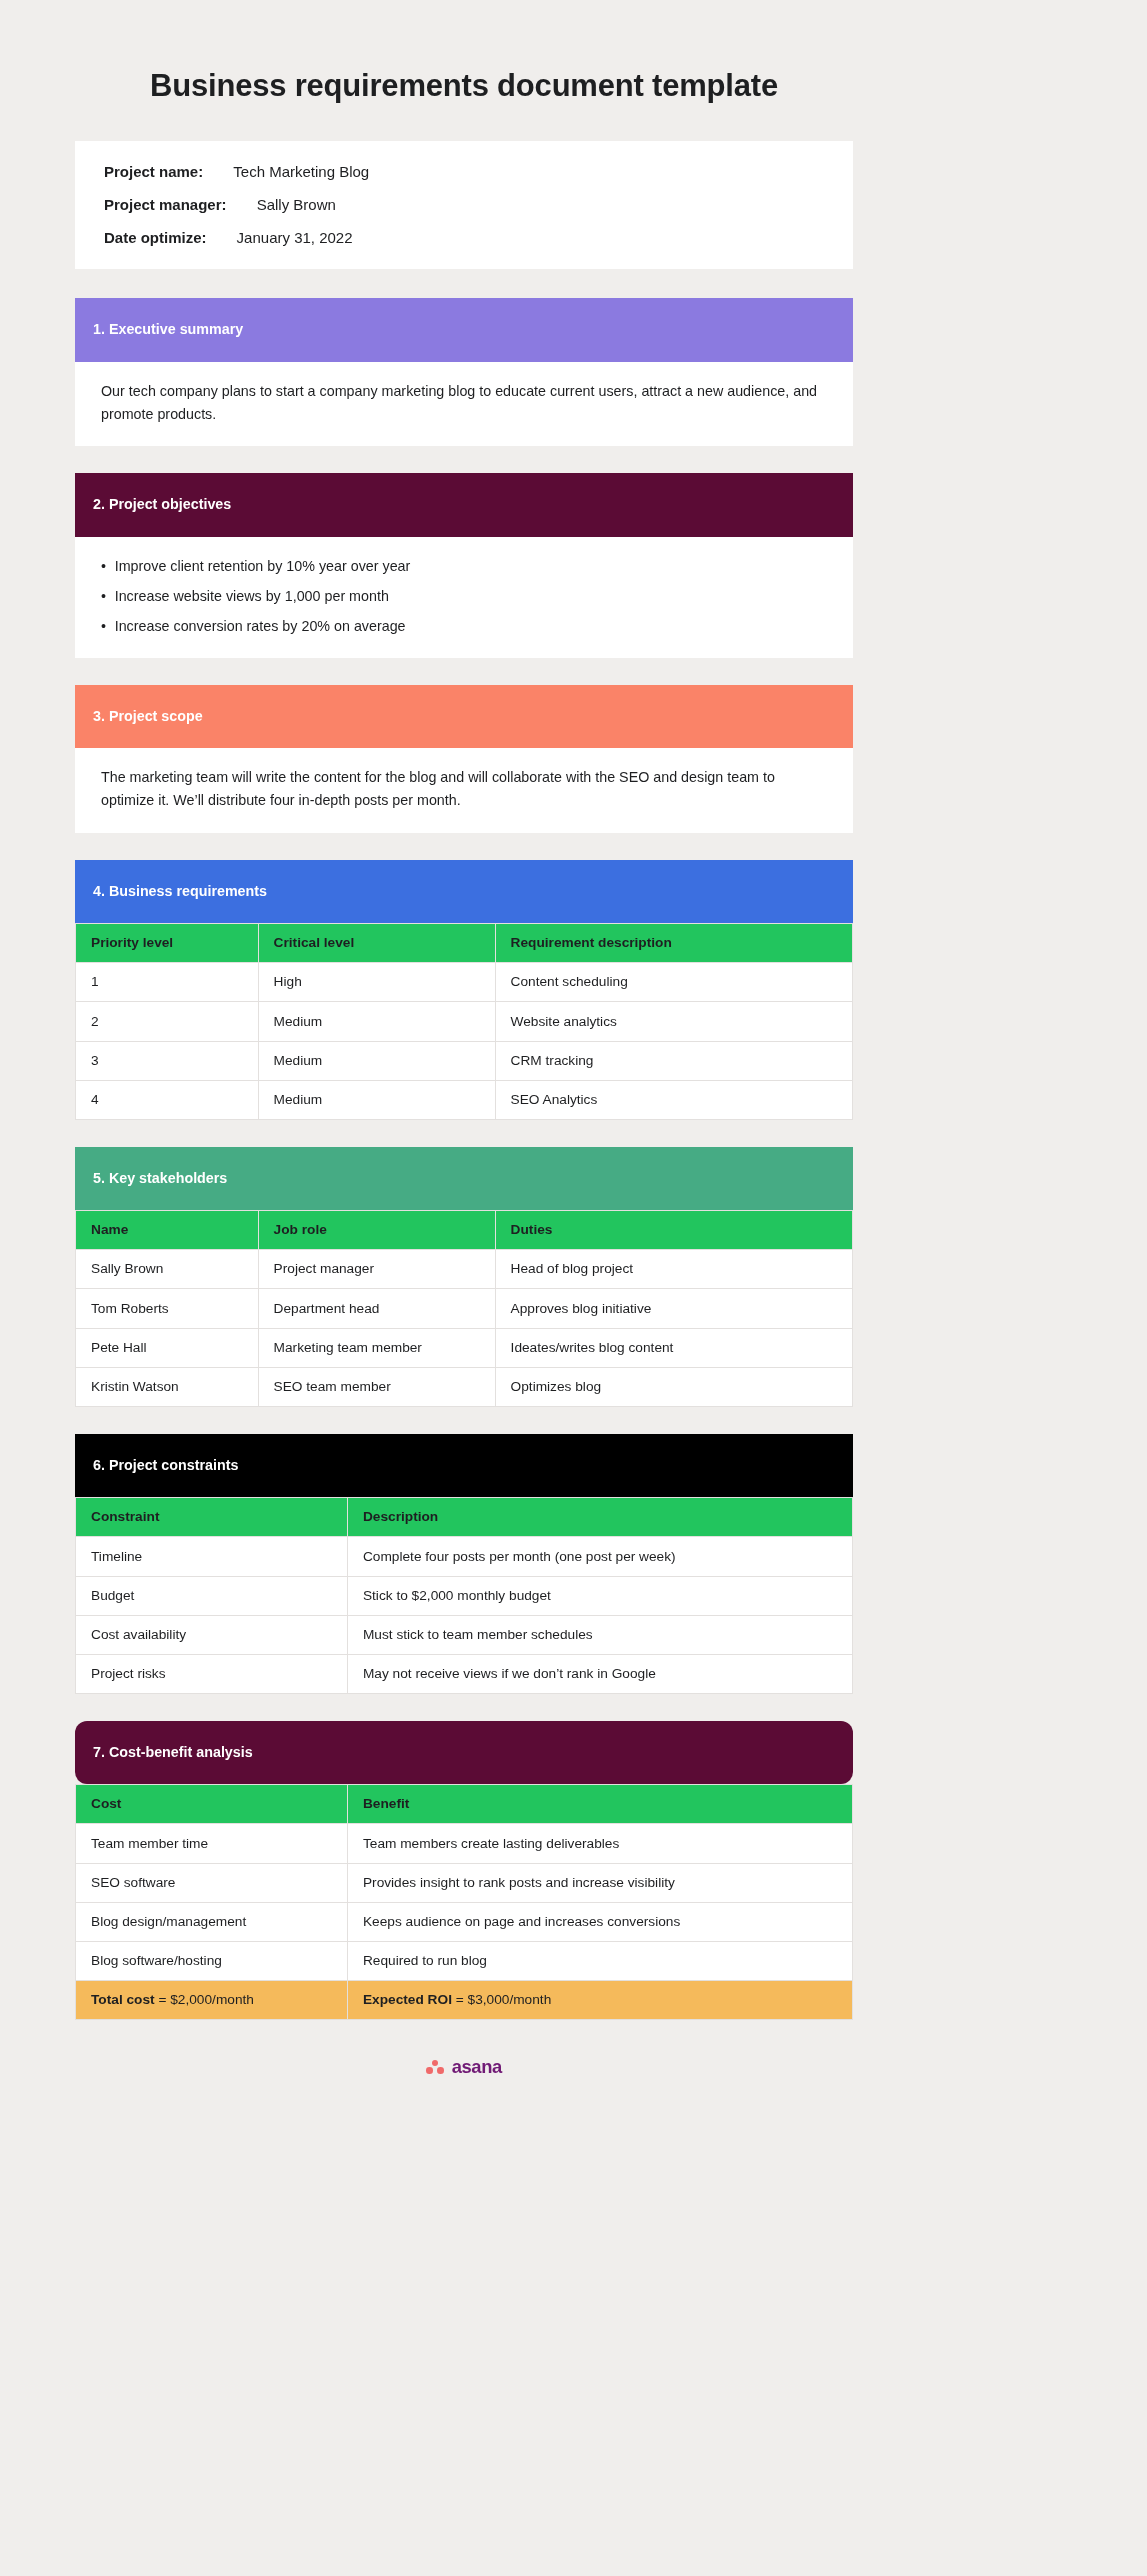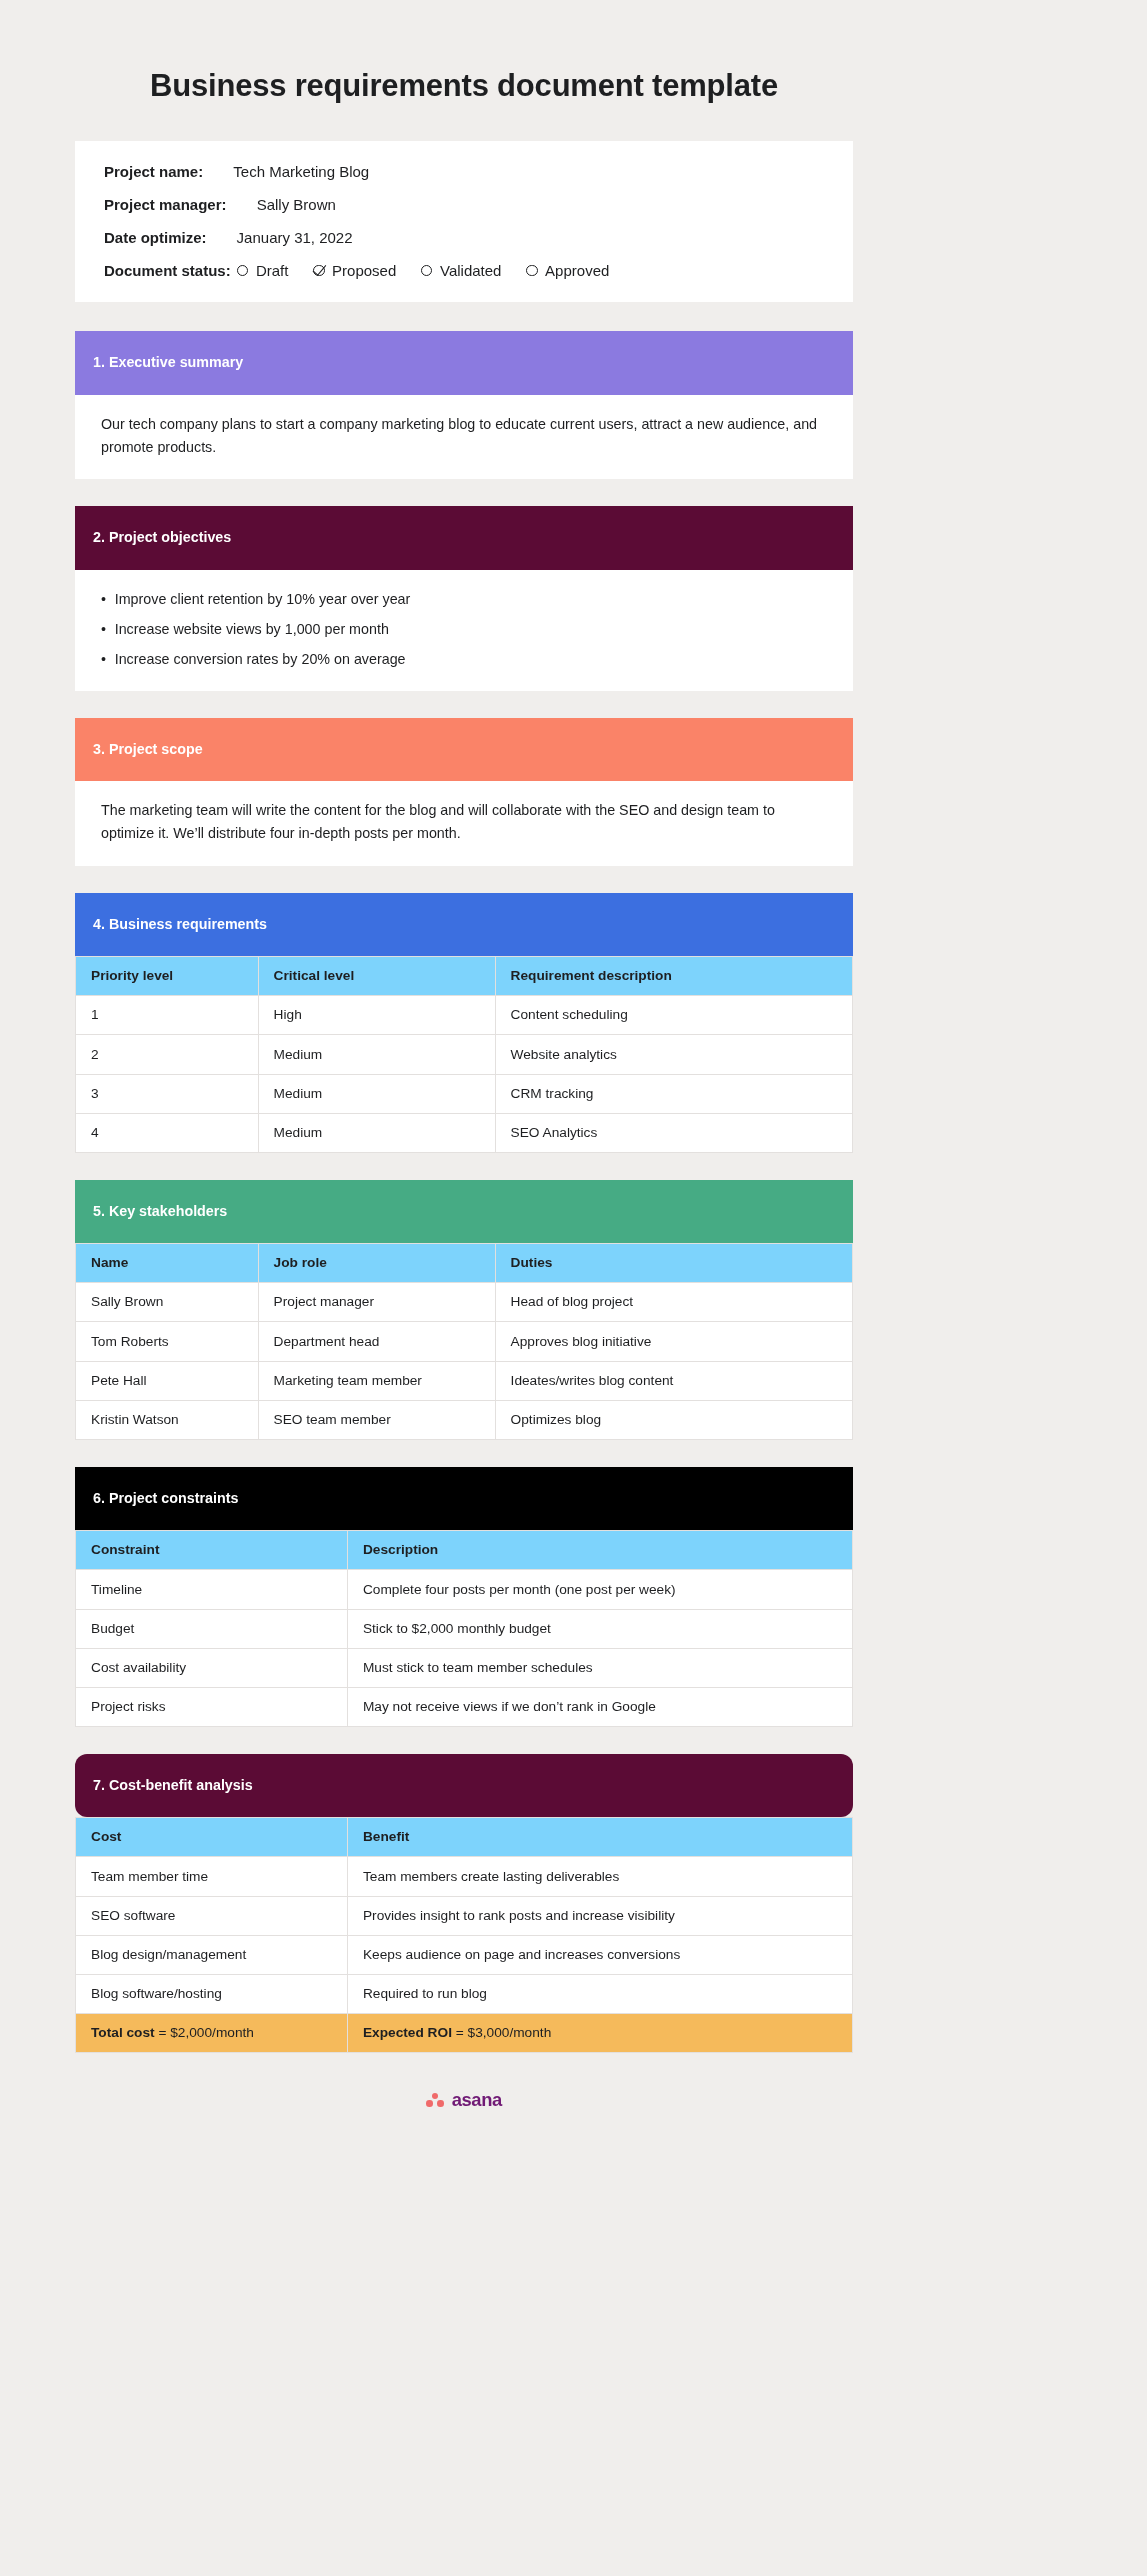--- a/index.html
+++ b/index.html
@@ -129,21 +129,21 @@
   th, td {
     border: 0.7px solid #e3e0de;
     text-align: left;
     font-size: 13.7px;
     padding: 10.2px 15px;
     line-height: 1.3;
     vertical-align: middle;
   }
   th {
     font-weight: bold;
-    background: #7dd3fc;
+    background: #22c55e;
   }
   td { font-weight: normal; }
   .total-row td {
     background: #f5ba5b;
     font-weight: normal;
   }
   .total-row td b { font-weight: bold; }
   
   .t-br col.c1 { width: 23.5%; }
   .t-br col.c2 { width: 30.5%; }
@@ -197,41 +197,20 @@
       <span class="info-value">Tech Marketing Blog</span>
     </div>
     <div class="info-row">
       <span class="info-label">Project manager:</span>
       <span class="info-value">Sally Brown</span>
     </div>
     <div class="info-row">
       <span class="info-label">Date optimize:</span>
       <span class="info-value">January 31, 2022</span>
     </div>
-    <div class="info-row">
-      <span class="info-label">Document status:</span>
-      <span class="status-options">
-        <span class="status-opt">
-          <span class="radio"></span>
-          <span>Draft</span>
-        </span>
-        <span class="status-opt">
-          <span class="radio checked"></span>
-          <span>Proposed</span>
-        </span>
-        <span class="status-opt">
-          <span class="radio"></span>
-          <span>Validated</span>
-        </span>
-        <span class="status-opt">
-          <span class="radio"></span>
-          <span>Approved</span>
-        </span>
-      </span>
-    </div>
   </div>
 
   <div class="section">
     <div class="section-header" style="background:#8b7ae0;">1. Executive summary</div>
     <div class="section-body">
       <p>Our tech company plans to start a company marketing blog to educate current users, attract a new audience, and promote products.</p>
     </div>
   </div>
 
   <div class="section">

